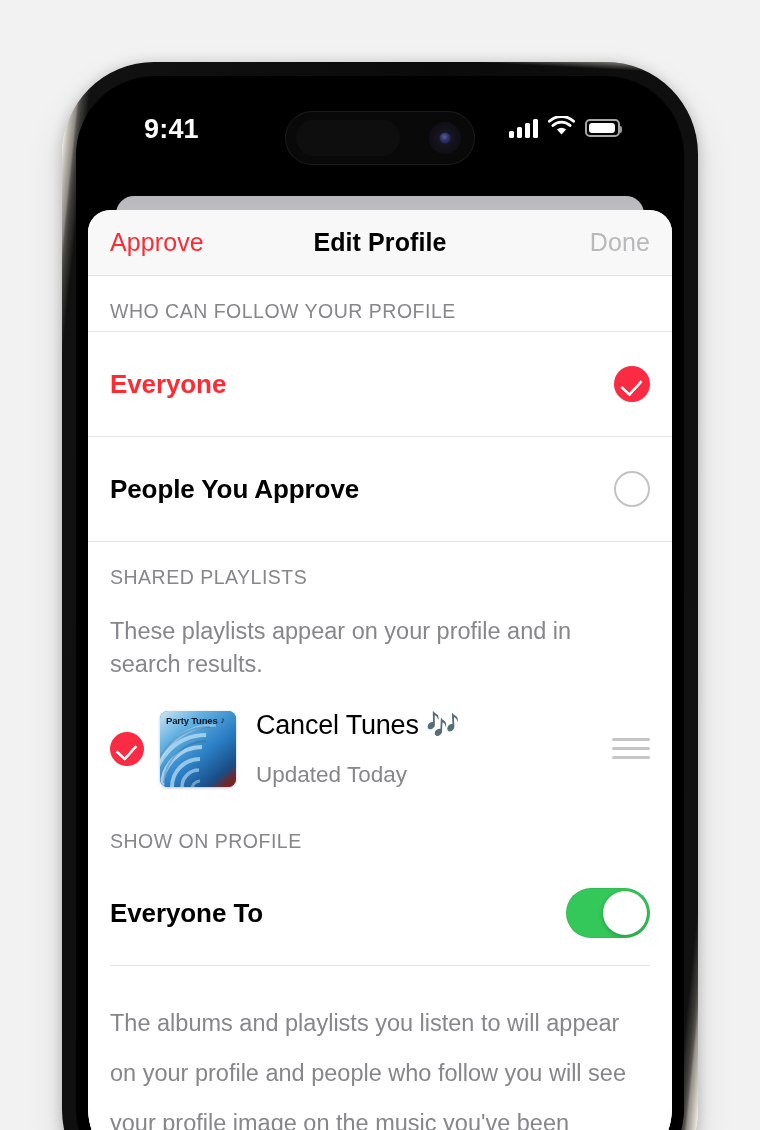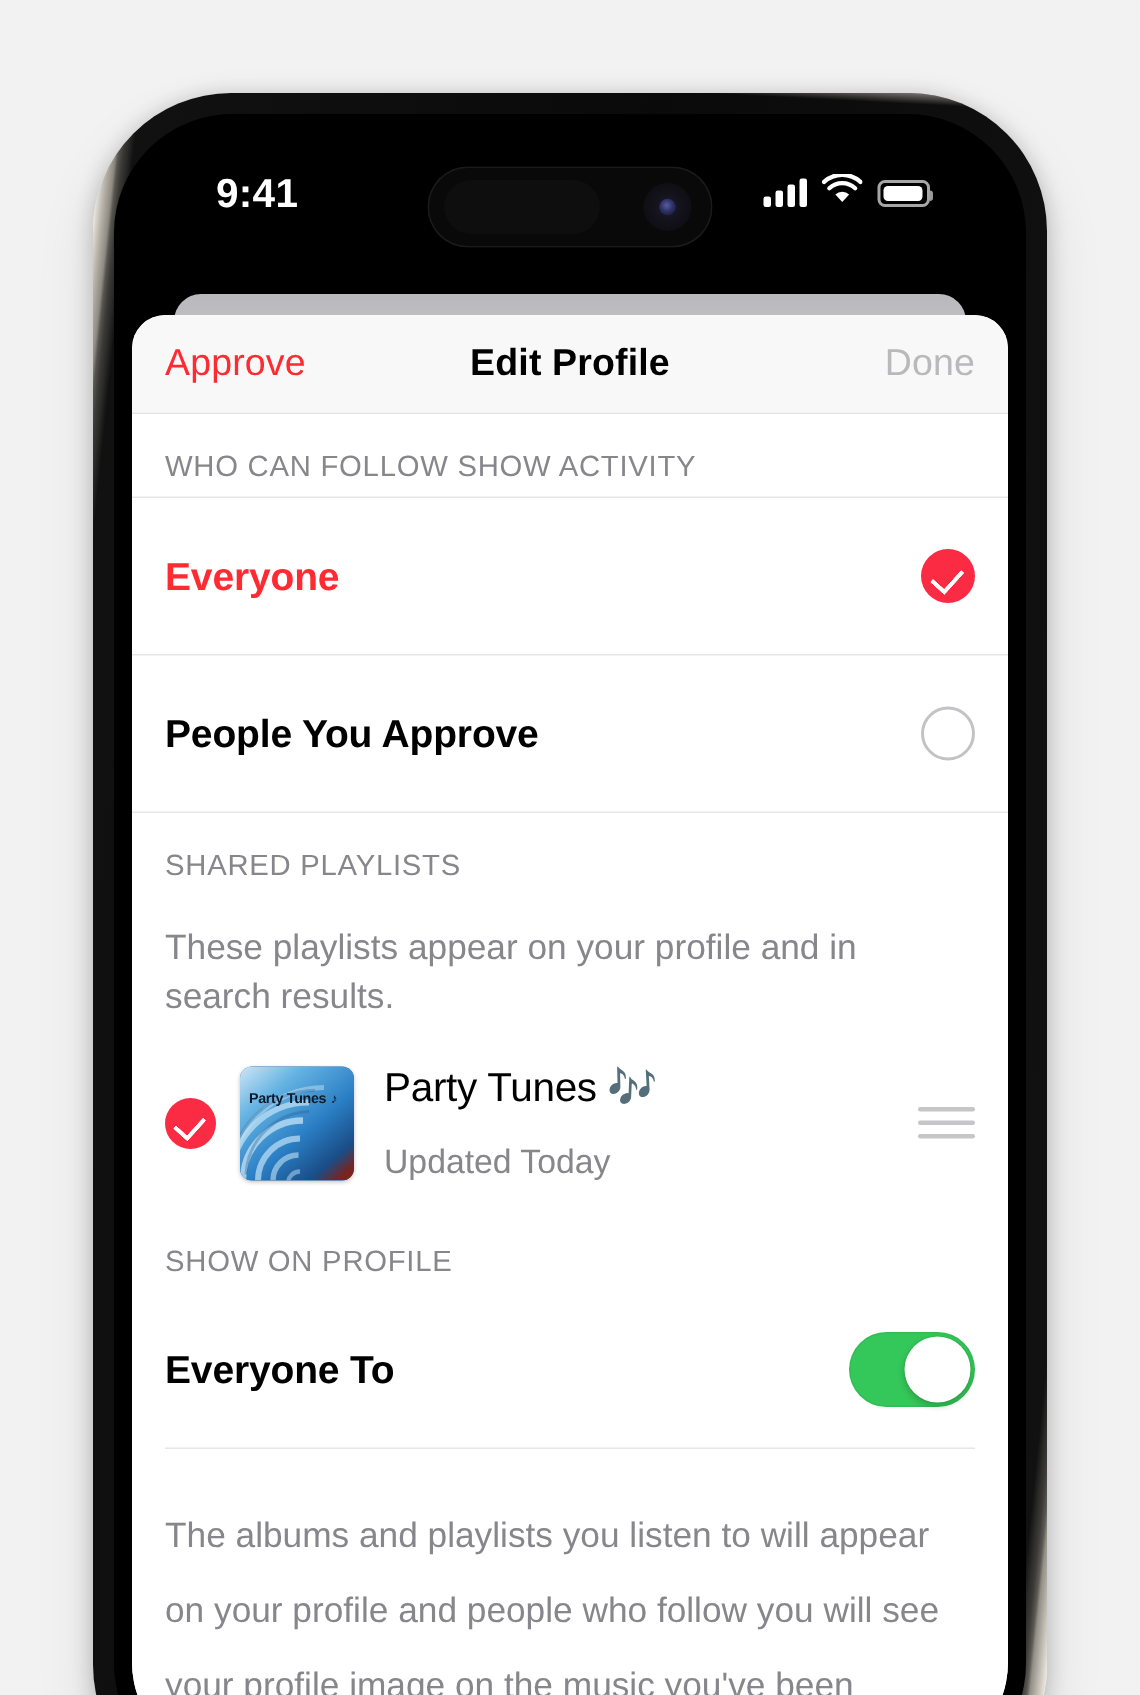--- a/index.html
+++ b/index.html
@@ -370,21 +370,21 @@
     flex: none;
     margin-right: 20px;
     overflow: hidden;
     position: relative;
     box-shadow: 0 1px 3px rgba(0,0,0,0.25);
     background: #1a6fb5;
   }
   .art svg { display: block; width: 100%; height: 100%; }
   .art .art-title {
     position: absolute;
-    left: 6px; top: 16px;
+    left: 6px; top: 4px;
     font-size: 9.5px;
     font-weight: bold;
     color: #0b1a2a;
     white-space: nowrap;
     letter-spacing: -0.2px;
     display: flex;
     align-items: center;
     gap: 3px;
   }
   .art .art-note {
@@ -495,21 +495,21 @@
         <div id="sheet">
 
           <div id="navbar">
             <span id="nav-cancel">Approve</span>
             <span id="nav-title">Edit Profile</span>
             <span id="nav-done">Done</span>
           </div>
 
           <div id="content">
 
-            <div class="section-header pad">WHO CAN FOLLOW SHOW ACTIVITY</div>
+            <div class="section-header pad">WHO CAN FOLLOW YOUR PROFILE</div>
             <div class="sep-full"></div>
 
             <div class="row pad">
               <span class="row-label accent">Everyone</span>
               <span class="check"></span>
             </div>
             <div class="sep-full"></div>
 
             <div class="row pad">
               <span class="row-label">People You Approve</span>
@@ -549,21 +549,21 @@
                     <path d="M4 72 A44 44 0 0 1 46 30" stroke-width="2"></path>
                   </g>
                 </svg>
                 <span class="art-title">
                   <span>Party Tunes</span>
                   <span class="art-note">♪</span>
                 </span>
               </span>
 
               <span class="pl-text">
-                <span class="pl-name">Party Tunes 🎶</span>
+                <span class="pl-name">Cancel Tunes 🎶</span>
                 <span class="pl-sub" style="display:block">Updated Today</span>
               </span>
 
               <span class="handle">
                 <i></i>
                   <i></i>
                   <i></i>
               </span>
             </div>
 

